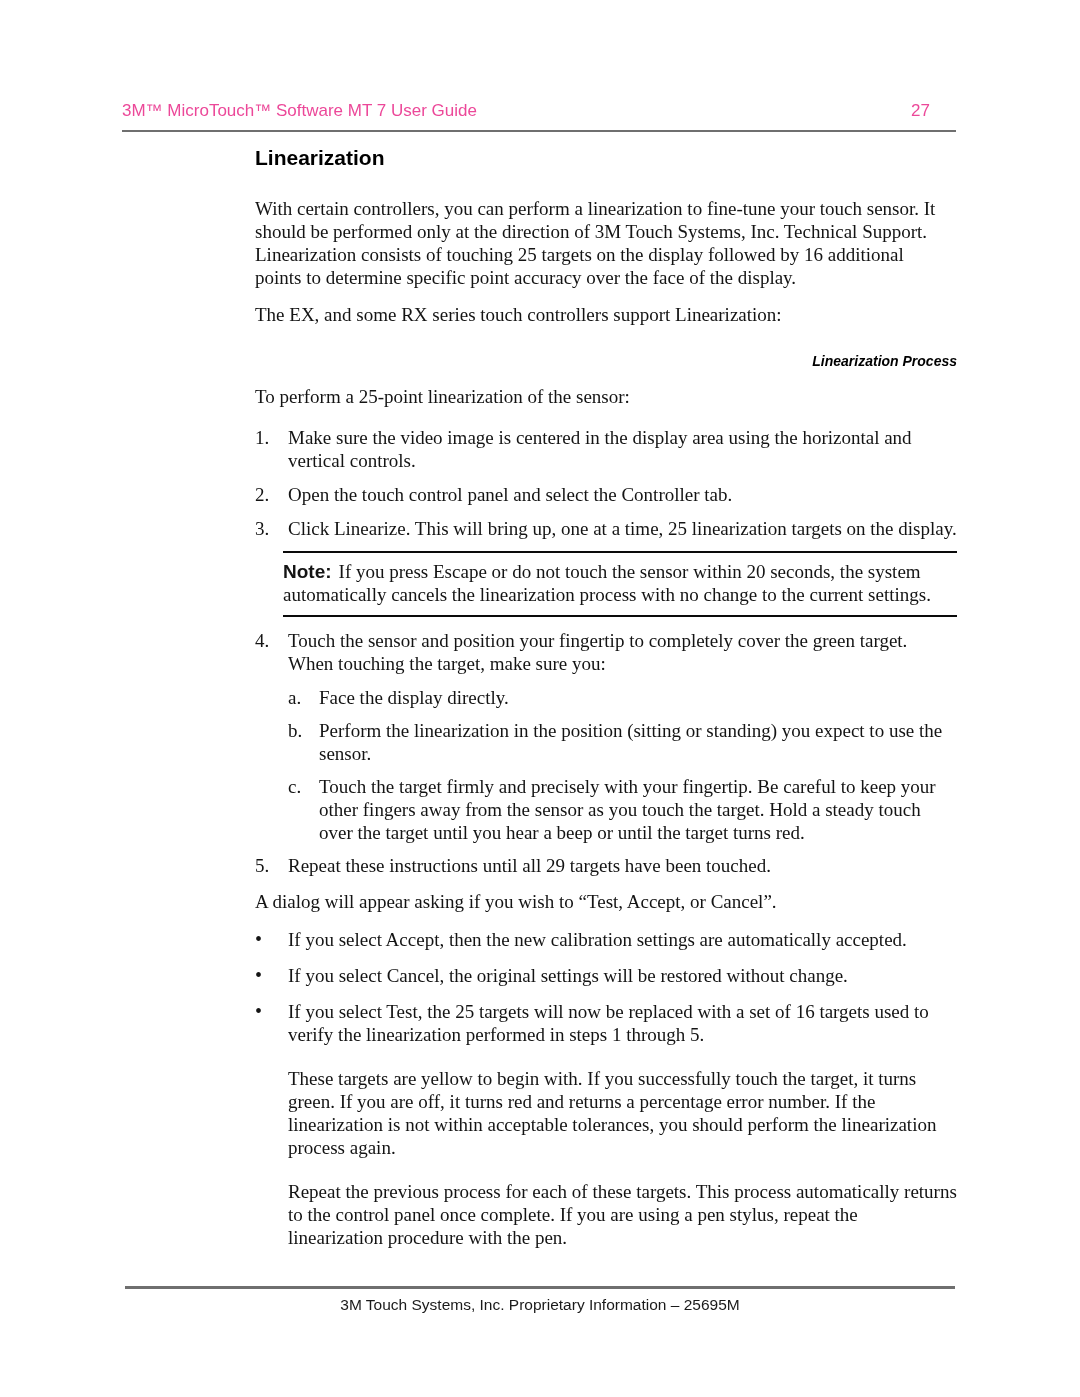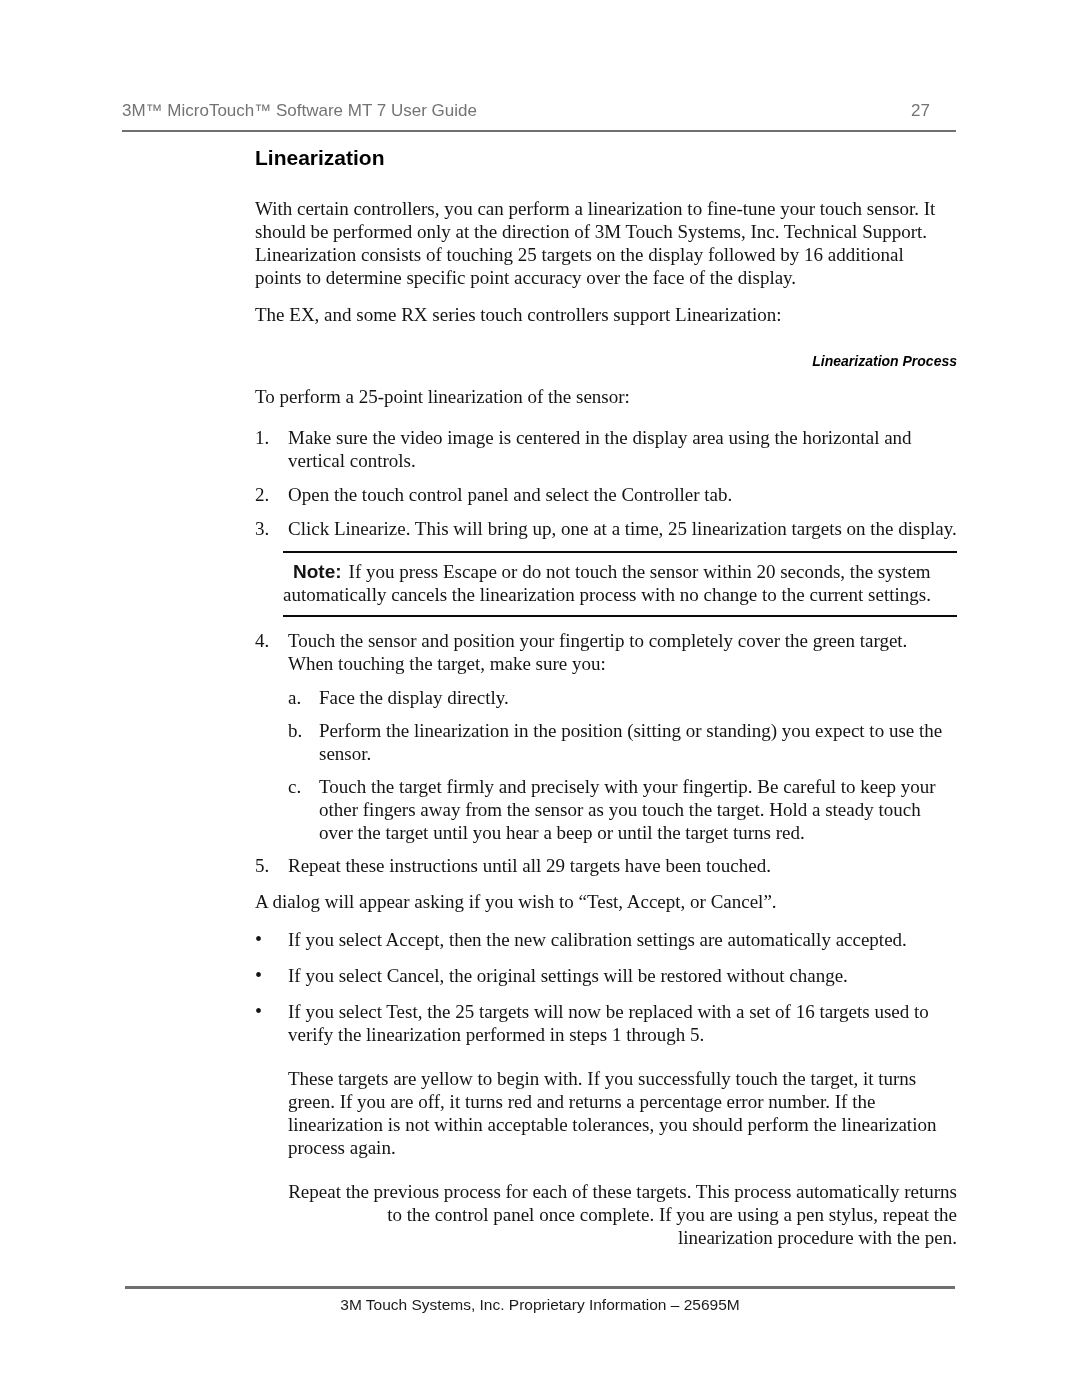--- a/index.html
+++ b/index.html
@@ -23,21 +23,21 @@
     left: 122px;
     top: 101px;
     width: 834px;
     display: flex;
     justify-content: space-between;
     align-items: baseline;
     border-bottom: 2px solid #6f6f6f;
     padding-bottom: 9px;
     font-family: "Liberation Sans", sans-serif;
     font-size: 17px;
-    color: #737373;
+    color: #ec4899;
   }
   .header .pagenum { margin-right: 26px; }
 
   
   .footer {
     position: absolute;
     left: 125px;
     top: 1286px;
     width: 830px;
     border-top: 3px solid #6f6f6f;
@@ -104,27 +104,26 @@
   .note-box {
     margin: 8px 0 12px 28px;
     border-top: 2px solid #0a0a0a;
     border-bottom: 2px solid #0a0a0a;
     padding: 7px 2px 9px 0;
   }
   .note-label {
     font-family: "Liberation Sans", sans-serif;
     font-weight: bold;
     padding-right: 7px;
-    margin-left: 10px;
   }
 
   .indent-p {
     margin: 0 0 21px 33px;
   }
-  .indent-p.last { margin-bottom: 0; text-align: right; }
+  .indent-p.last { margin-bottom: 0; }
 </style>
 </head>
 <body>
 
 <div class="page">
 
   <div class="header">
     <span>3M™ MicroTouch™ Software MT 7 User Guide</span>
     <span class="pagenum">27</span>
   </div>

